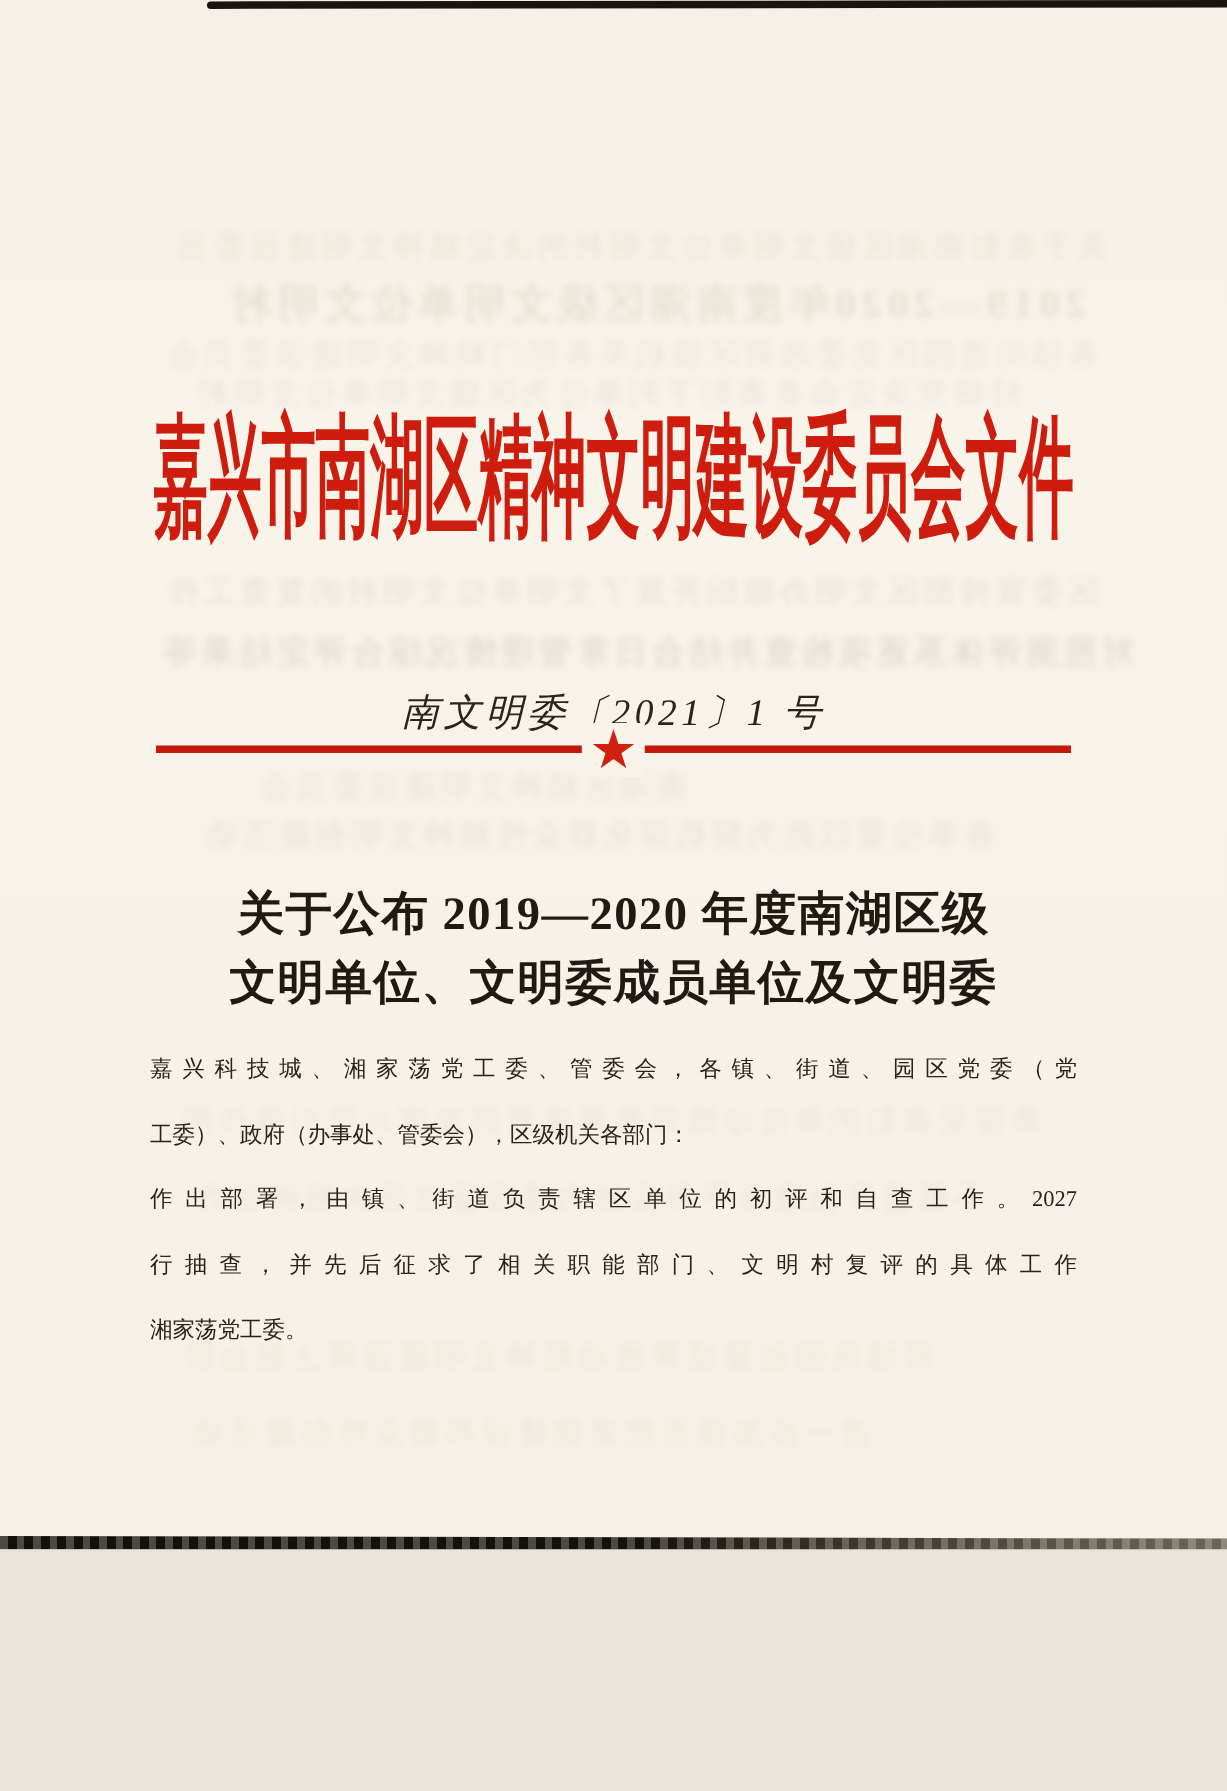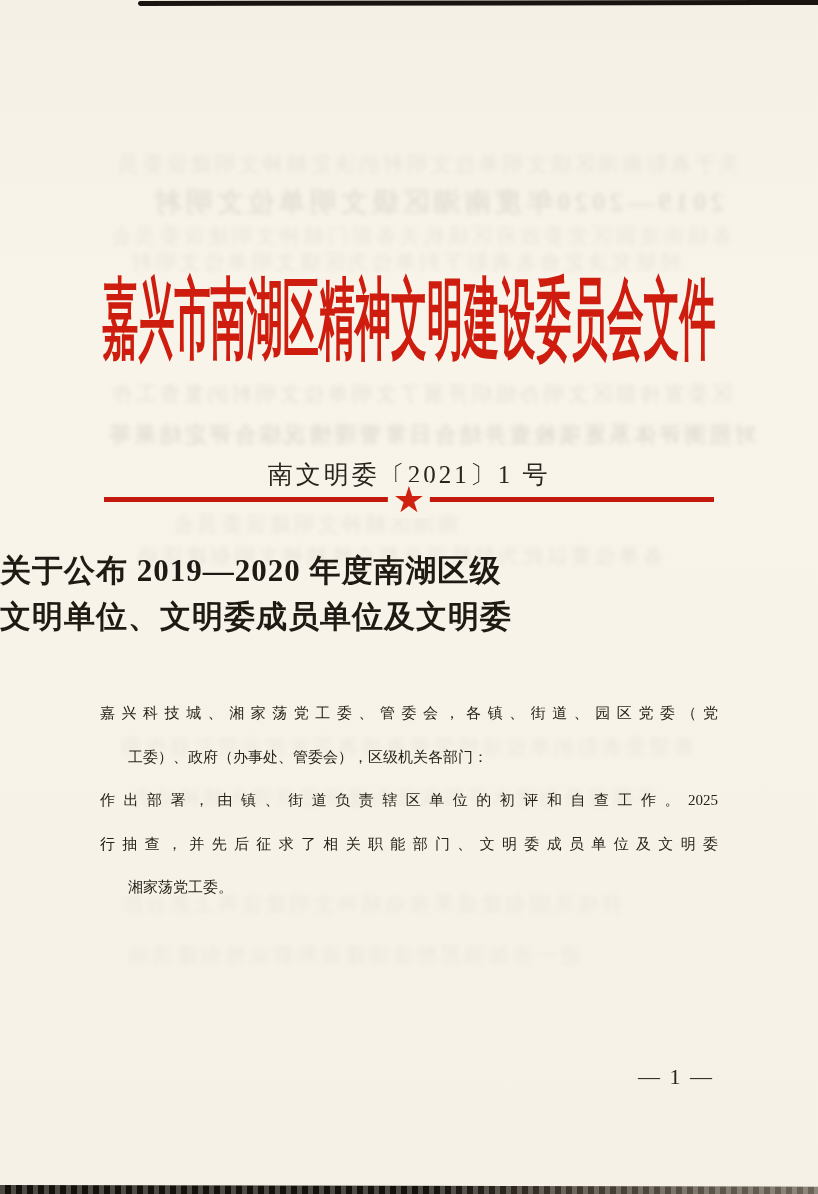--- a/index.html
+++ b/index.html
@@ -1,18 +1,18 @@
 <!DOCTYPE html>
 <html><head>
 <meta charset="utf-8">
 <style>
   html, body { margin: 0; padding: 0; background: #e8e4da; }
   .page {
     position: relative;
-    width: 818px; height: 1194px;
+    width: 818px; height: 1033px;
     margin: 0 auto;
     background: linear-gradient(180deg, #f4f0e5 0%, #f8f4ea 28%, #f6f2e8 70%, #f5f1e6 100%);
     overflow: hidden;
     font-family: "Liberation Serif", serif;
     color: #26201a;
   }
 
   
   .scan-edge-top {
     position: absolute; top: 0; left: 138px; right: 0; height: 5px;
@@ -55,49 +55,50 @@
     transform-origin: center top;
     white-space: nowrap;
     font-family: "Liberation Serif", serif;
     font-size: 88px; line-height: 100px; font-weight: 900;
     color: #ce1c0e;
   }
 
   .doc-number {
     position: absolute; top: 458px; left: 0; width: 100%;
     text-align: center;
-    font-size: 25px; letter-spacing: 3px; color: #2b241e;
+    font-size: 25px; letter-spacing: 3px; color: #2b241e; font-style: italic;
   }
 
   .red-rule {
     position: absolute; top: 497px; left: 104px; width: 610px; height: 5px;
     background: #c3180c;
   }
   .star {
     position: absolute; left: 50%; top: 50%;
     transform: translate(-50%, -50%);
     font-size: 36px; line-height: 1;
     color: #d02010;
     background: #f7f3e9;
     padding: 0 5px;
   }
 
   .doc-title {
-    position: absolute; top: 548px; left: 0; width: 100%;
+    position: absolute; top: 586px; left: 0; width: 100%;
+    text-align: center;
     font-weight: bold; font-size: 31px; line-height: 46px;
     color: #1f1a14; letter-spacing: 1px;
   }
 
   .body-text {
     position: absolute; top: 692px; left: 100px; width: 618px;
     font-size: 15px; line-height: 43.5px;
     color: #2a231c;
   }
   .body-line { text-align: justify; text-align-last: justify; }
-  .body-line.para-end { text-align-last: left; margin-left: 28px; }
+  .body-line.para-end { text-align-last: left; }
 
   .page-number {
     position: absolute; top: 1064px; left: 638px;
     font-size: 22px; letter-spacing: 2px; color: #2a241e;
   }
 </style>
 </head>
 <body>
 
 <div class="page">
@@ -130,22 +131,22 @@
 
   <div class="doc-title">
     <div>关于公布 2019—2020 年度南湖区级</div>
     <div>文明单位、文明委成员单位及文明委</div>
   </div>
 
   <div class="body-text">
 
   <div class="body-line">嘉兴科技城、湘家荡党工委、管委会，各镇、街道、园区党委（党</div>
       <div class="body-line para-end">工委）、政府（办事处、管委会），区级机关各部门：</div>
-      <div class="body-line">作出部署，由镇、街道负责辖区单位的初评和自查工作。2025</div>
-      <div class="body-line">行抽查，并先后征求了相关职能部门、文明委成员单位及文明委</div>
+      <div class="body-line">作出部署，由镇、街道负责辖区单位的初评和自查工作。2027</div>
+      <div class="body-line">行抽查，并先后征求了相关职能部门、文明村复评的具体工作</div>
       <div class="body-line para-end">湘家荡党工委。</div>
     </div>
 
   <div class="page-number">— 1 —</div>
 
   <div class="scan-edge-bottom"></div>
 
 </div>
 
 </body></html>

